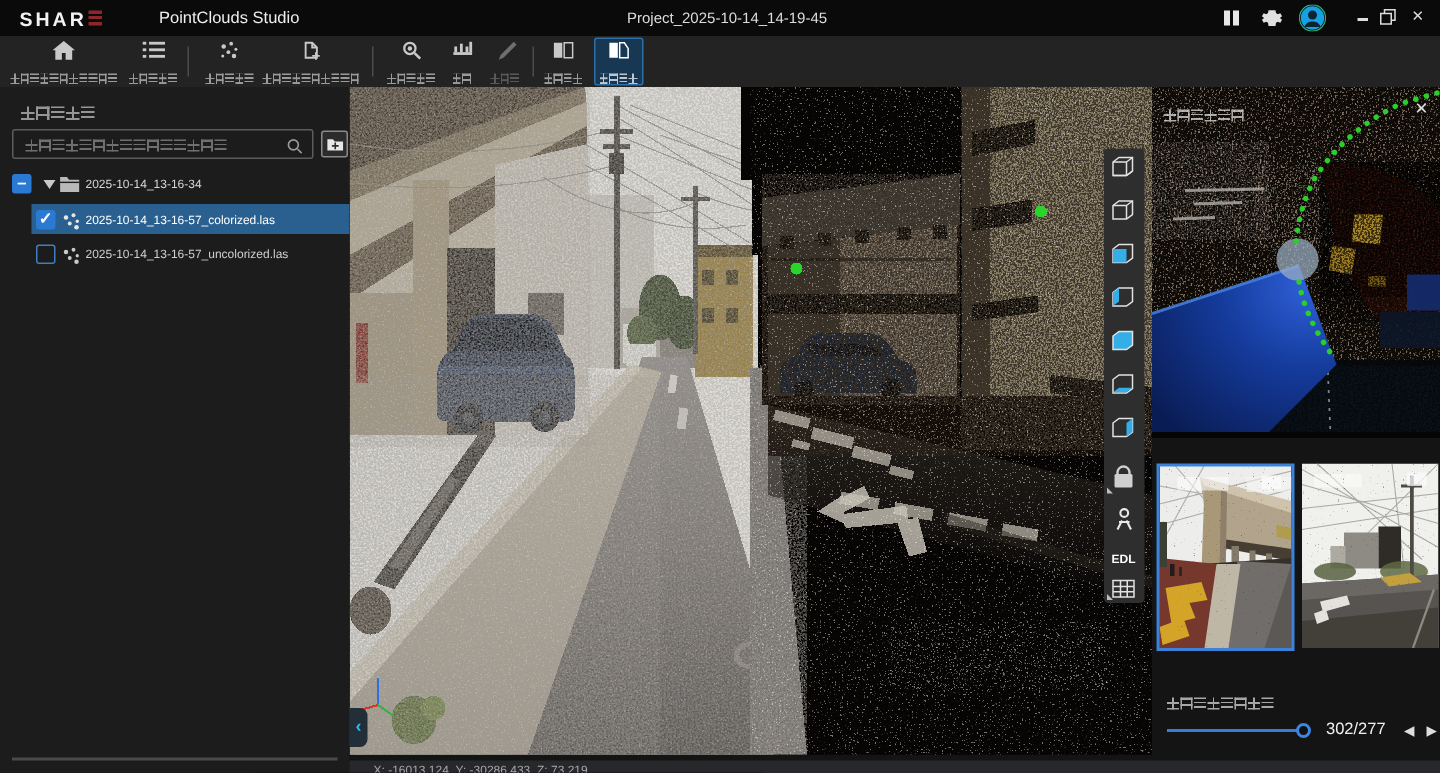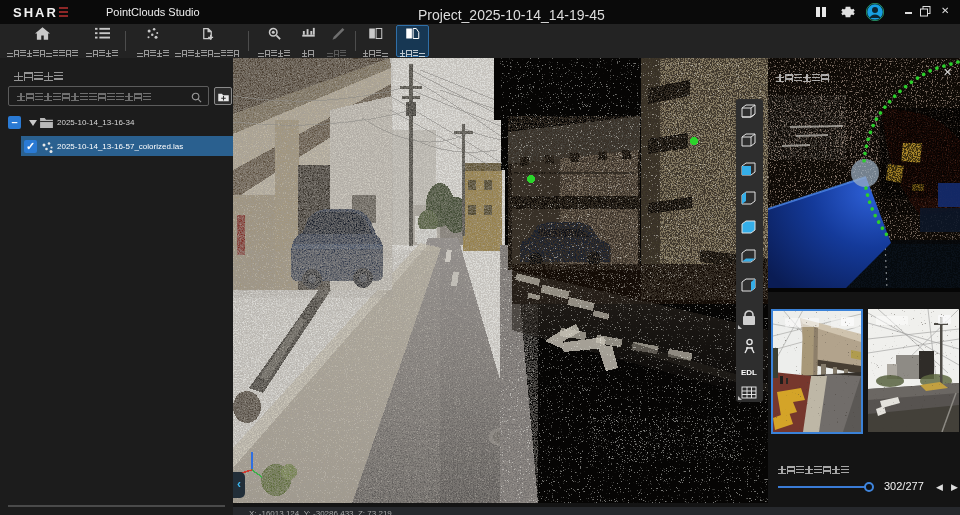--- a/index.html
+++ b/index.html
@@ -16,21 +16,21 @@
  linear-gradient(0deg,transparent 0 30%,currentColor 30% 44%,transparent 44% 80%,currentColor 80%),
  linear-gradient(90deg,currentColor 0 15%,transparent 15% 85%,currentColor 85%)}
 .jp.s8 i{width:5.5px;height:7px;margin-right:1px}
 .jp.s9 i{width:8px;height:8px;margin-right:1px}
 .jp.s10 i{width:9px;height:9px;margin-right:1px}
 
 #titlebar{position:absolute;left:0;top:0;width:960px;height:24px;background:#0a0a0a}
 #logo{position:absolute;left:13px;top:5px;color:#f2f2f2;font-size:13px;font-weight:bold;letter-spacing:2px}
 #logoE{display:inline-block;width:9px;height:10px;background:linear-gradient(0deg,#8d2727 0 2px,#0a0a0a 2px 4px,#8d2727 4px 6px,#0a0a0a 6px 8px,#8d2727 8px 10px);vertical-align:baseline;margin-left:1px}
 #prodname{position:absolute;left:106px;top:6px;color:#eee;font-size:11px}
-#wintitle{position:absolute;left:418px;top:7px;color:#ddd;font-size:14px}
+#wintitle{position:absolute;left:418px;top:7px;color:#ddd;font-size:10px}
 
 #toolbar{position:absolute;left:0;top:24px;width:960px;height:34px;background:#232323}
 .tbi{position:absolute;top:3px;text-align:center;color:#c9c9c9}
 .tbi svg{display:block;margin:0 auto 3px}
 .tbsep{position:absolute;top:7px;width:1px;height:20px;background:#4c4c4c}
 #tbActive{position:absolute;left:396px;top:1px;width:33px;height:32px;background:#173753;border:1px solid #2f6fa8;border-radius:2px}
 
 #sidebar{position:absolute;left:0;top:58px;width:233px;height:457px;background:#1c1c1c}
 #sbTitle{position:absolute;left:14px;top:9px;color:#c4c4c4}
 #search{position:absolute;left:8px;top:28px;width:201px;height:20px;border:1px solid #5c5c5c;border-radius:2px}
@@ -513,20 +513,33 @@
           <g fill="#e8e8e8">
             <circle cx="3" cy="4" r="1.5"></circle>
             <circle cx="8" cy="2.5" r="1.3"></circle>
             <circle cx="5.5" cy="8" r="1.3"></circle>
             <circle cx="10.5" cy="6.5" r="1.1"></circle>
             <circle cx="10" cy="10.5" r="1.5"></circle>
           </g>
         </svg>
    <div class="tlab" style="left:36px;color:#fff">2025-10-14_13-16-57_colorized.las</div>
  </div>
+ <div class="trow" style="top:101px;left:21px;width:212px">
+   <div class="cb cbempty" style="left:3px"></div>
+   <svg class="abs" style="left:20px;top:5px" width="13" height="13" viewBox="0 0 13 13">
+          <g fill="#c9c9c9">
+            <circle cx="3" cy="4" r="1.5"></circle>
+            <circle cx="8" cy="2.5" r="1.3"></circle>
+            <circle cx="5.5" cy="8" r="1.3"></circle>
+            <circle cx="10.5" cy="6.5" r="1.1"></circle>
+            <circle cx="10" cy="10.5" r="1.5"></circle>
+          </g>
+        </svg>
+   <div class="tlab" style="left:36px;color:#cfcfcf">2025-10-14_13-16-57_uncolorized.las</div>
+ </div>
 </div>
 <div id="sbScroll"></div>
 
 <div id="statusbar">
       <span style="position:absolute;left:16px;top:2px">X: -16013.124&nbsp;&nbsp;Y: -30286.433&nbsp;&nbsp;Z: 73.219</span>
     </div>
 <div id="collapse">‹</div>
 
 <div id="vtool"></div>
 <svg class="abs" style="left:736px;top:99px" width="27" height="303" viewBox="0 0 27 303">

